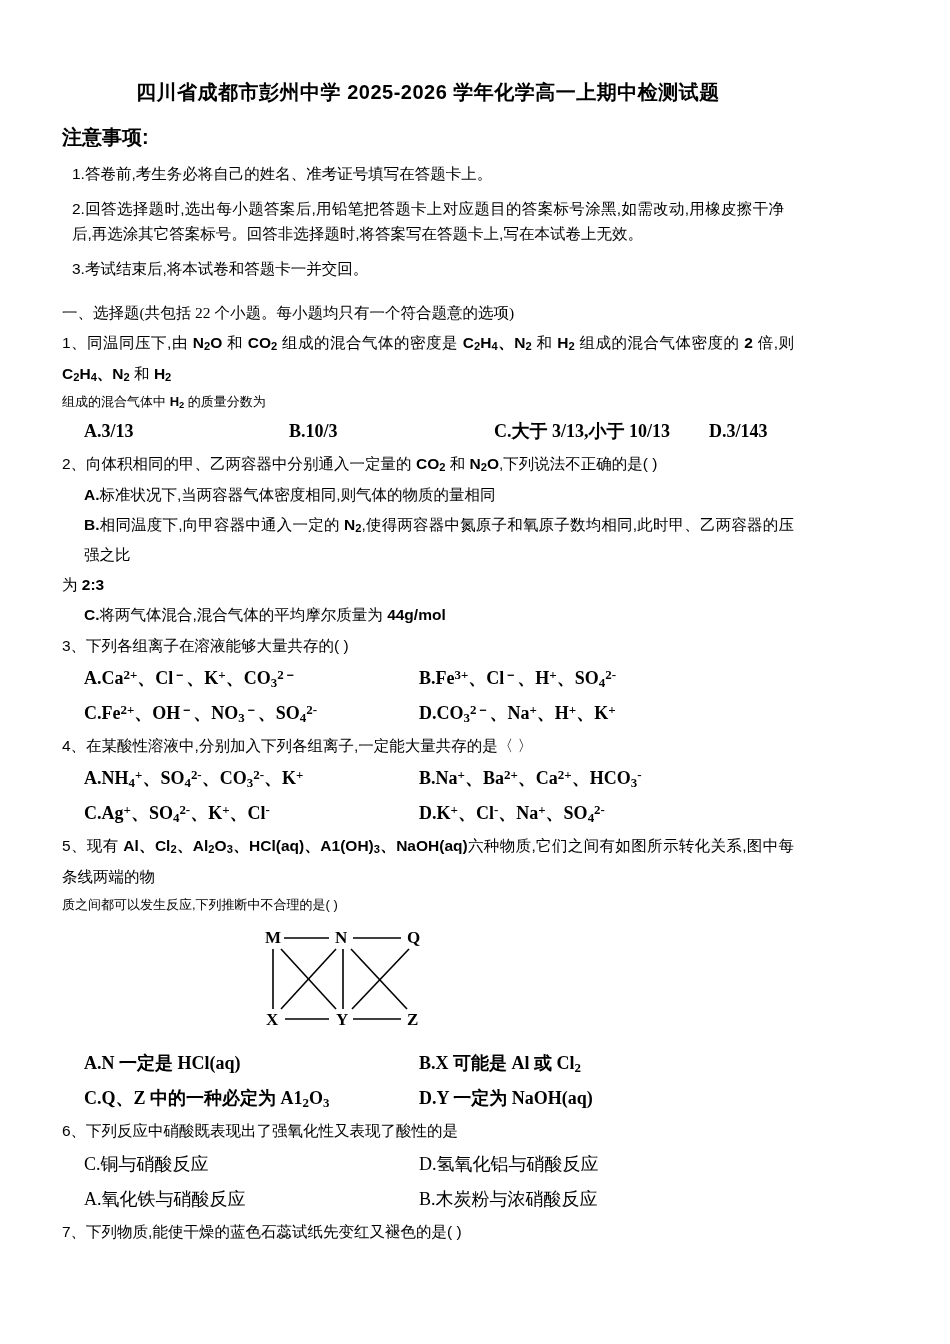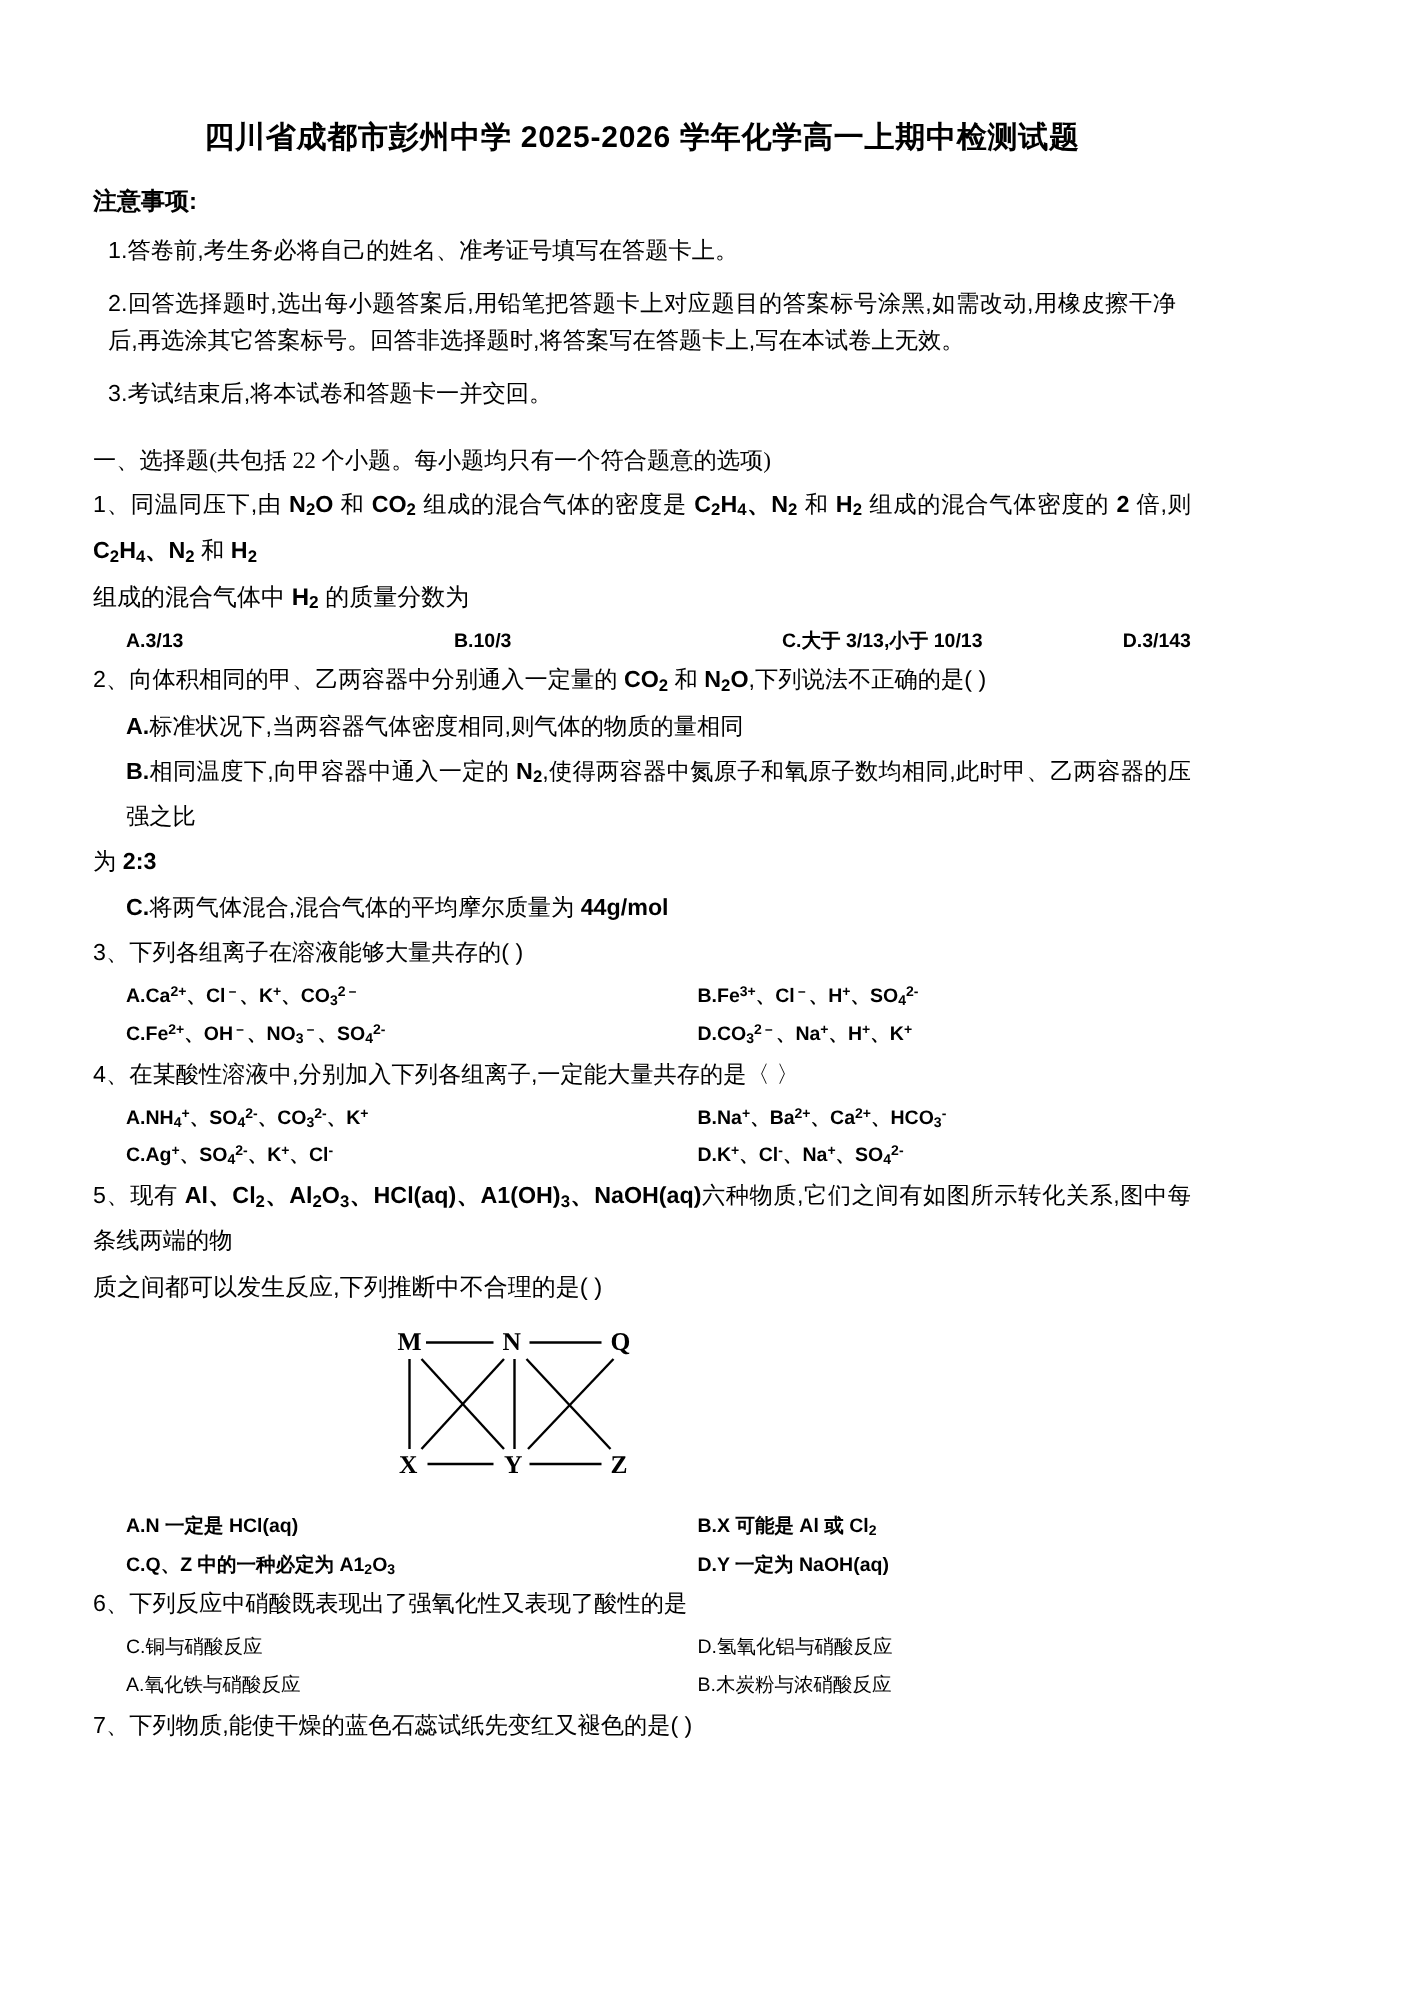--- a/index.html
+++ b/index.html
@@ -25,21 +25,21 @@
     font-weight: bold;
     font-size: 20px;
     text-align: center;
     letter-spacing: 0.5px;
     margin: 0 0 18px 0;
     line-height: 1.4;
   }
   .notice-head {
     font-family: "Liberation Sans", "DejaVu Sans", sans-serif;
     font-weight: bold;
-    font-size: 16px;
+    font-size: 20px;
     margin: 0 0 6px 0;
   }
   .notice-line {
     font-family: "Liberation Sans", "DejaVu Sans", sans-serif;
     font-size: 15.5px;
     line-height: 1.62;
     margin: 10px;
     text-align: justify;
   }
   .section-head {
@@ -49,30 +49,29 @@
   }
   .q {
     font-family: "Liberation Sans", "DejaVu Sans", sans-serif;
     font-size: 15.5px;
     line-height: 1.95;
     margin: 0;
     text-align: justify;
   }
   .q-cont {
     font-family: "Liberation Sans", "DejaVu Sans", sans-serif;
-    font-size: 16px;
+    font-size: 13px;
     line-height: 1.95;
     margin: 0;
   }
   .opt-row {
     display: flex;
-    font-family: Liberation Sans, sans-serif;
-    font-size: 13px;
-    line-height: 1.95;
-    gap: 46px;
+    font-family: Liberation Serif, serif;
+    font-size: 18px;
+    line-height: 1.95;
   }
   .opt-row > .opt {
     white-space: nowrap;
   }
   .opt-indent {
     padding-left: 22px;
   }
   .opt-w1 { width: 205px; }
   .opt-w2 { width: 215px; }
   .opt-wide-1 { width: 335px; }

